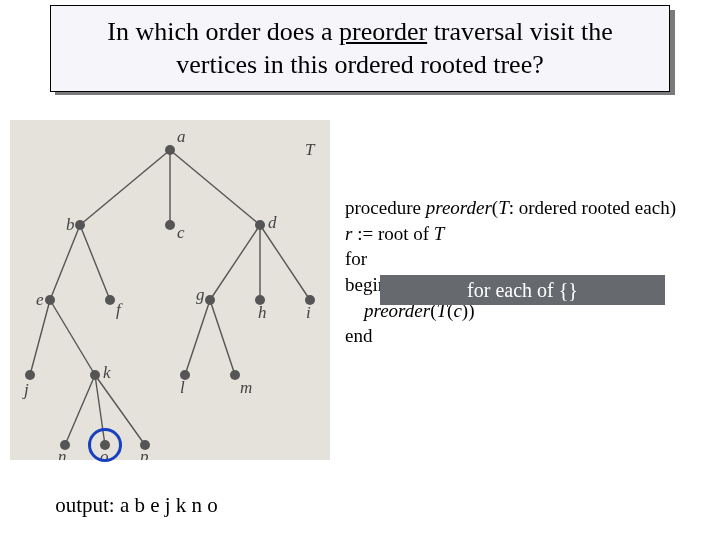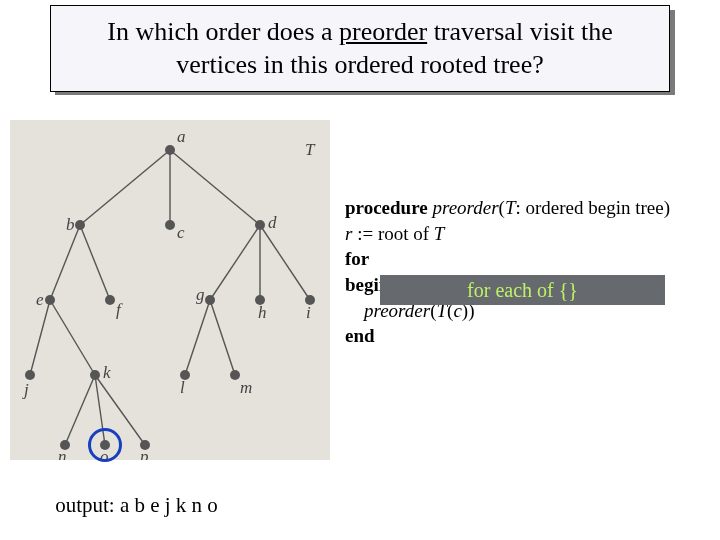--- a/index.html
+++ b/index.html
@@ -62,21 +62,21 @@
   .algo {
     position: absolute;
     left: 345px;
     top: 195px;
     font-size: 19px;
     line-height: 1.35;
   }
   .overlay-box {
     position: absolute;
     background: #666a6f;
-    color: #bef264;
+    color: #ffffff;
     font-size: 20px;
     display: flex;
     align-items: center;
     justify-content: center;
     padding: 2px 10px;
   }
   .output-box {
     position: absolute;
     left: 29px;
     top: 490px;
@@ -88,21 +88,21 @@
     text-align: center;
   }
   .node-label {
     font-family: "Times New Roman", serif;
     font-style: italic;
     font-size: 17px;
     fill: #444;
   }
   .tree-edge { stroke: #555; stroke-width: 1.4; }
   .tree-node { fill: #555; }
-  b { font-weight: bold; }
+  b { font-weight: normal; }
   i { font-style: italic; }
 </style>
 </head>
 <body>
 
 <div class="title-shadow"></div>
 <div class="title-box">
   <div>
     <span>In which order does a </span><span class="underlined">preorder</span><span> traversal visit the vertices in this ordered rooted tree?</span>
   </div>
@@ -160,21 +160,21 @@
   <text class="node-label" x="230" y="273">m</text>
   <text class="node-label" x="48" y="342">n</text>
   <text class="node-label" x="90" y="342">o</text>
   <text class="node-label" x="130" y="342">p</text>
 </svg>
 
 <div class="highlight-circle" style="left:88px; top:428px;"></div>
 
 <div class="algo">
   <div>
-    <b>procedure </b><i>preorder</i><span>(</span><i>T</i><span>: ordered begin tree)</span>
+    <b>procedure </b><i>preorder</i><span>(</span><i>T</i><span>: ordered rooted each)</span>
   </div>
   <div>
     <i>r</i><span> := root of </span><i>T</i>
   </div>
   <div>
     <b>for</b>
   </div>
   <div>
     <b>begin</b>
   </div>

